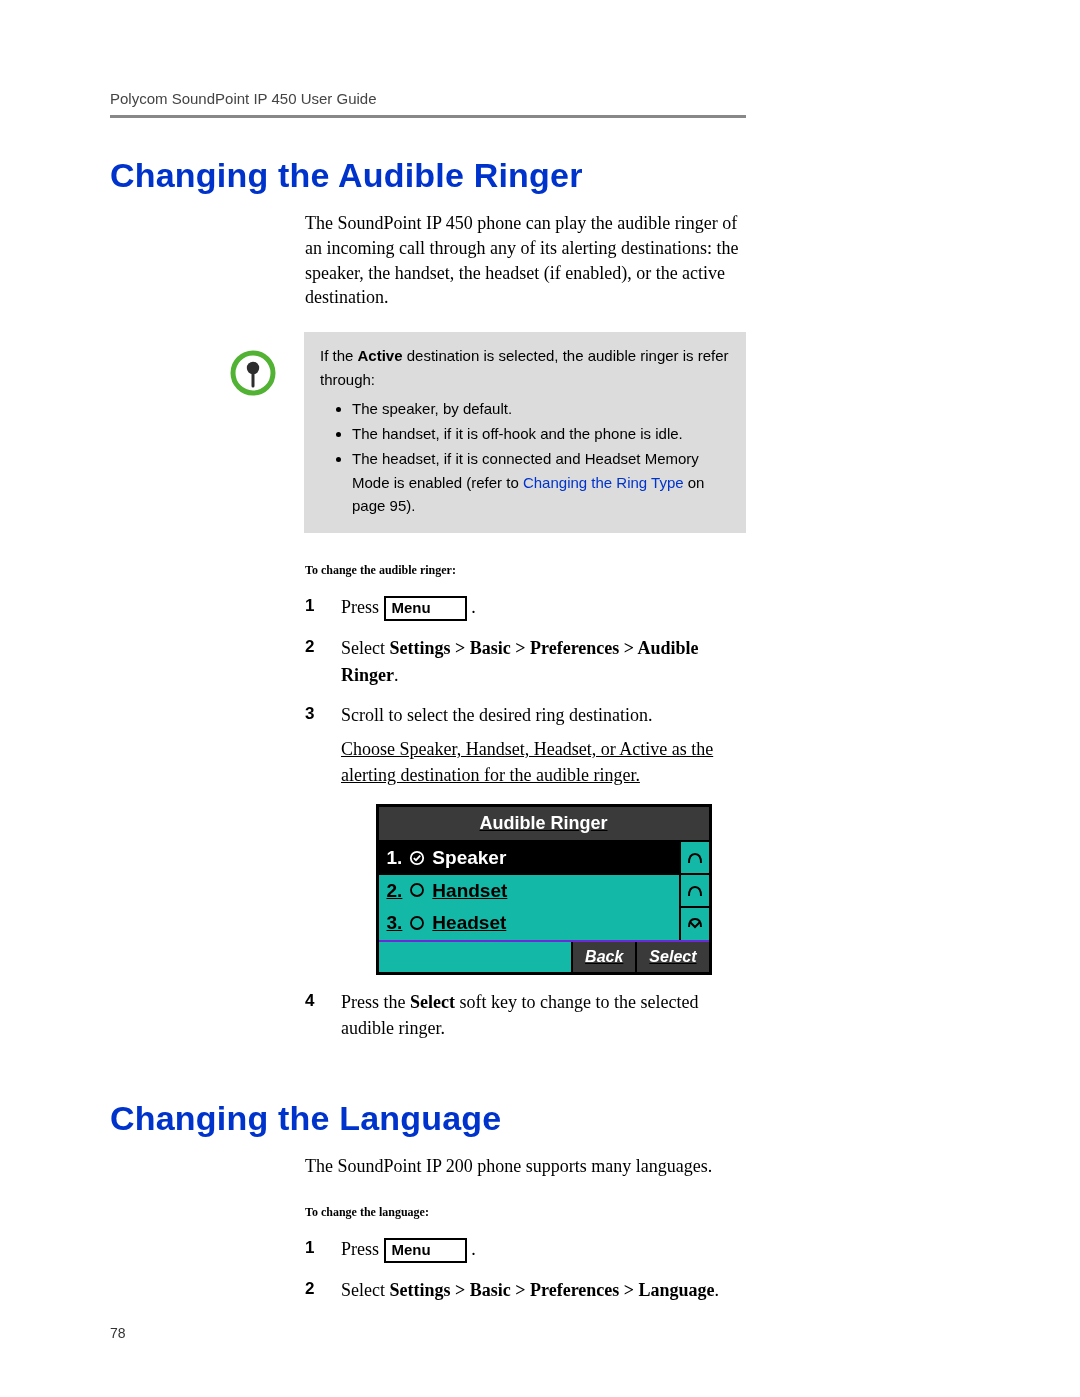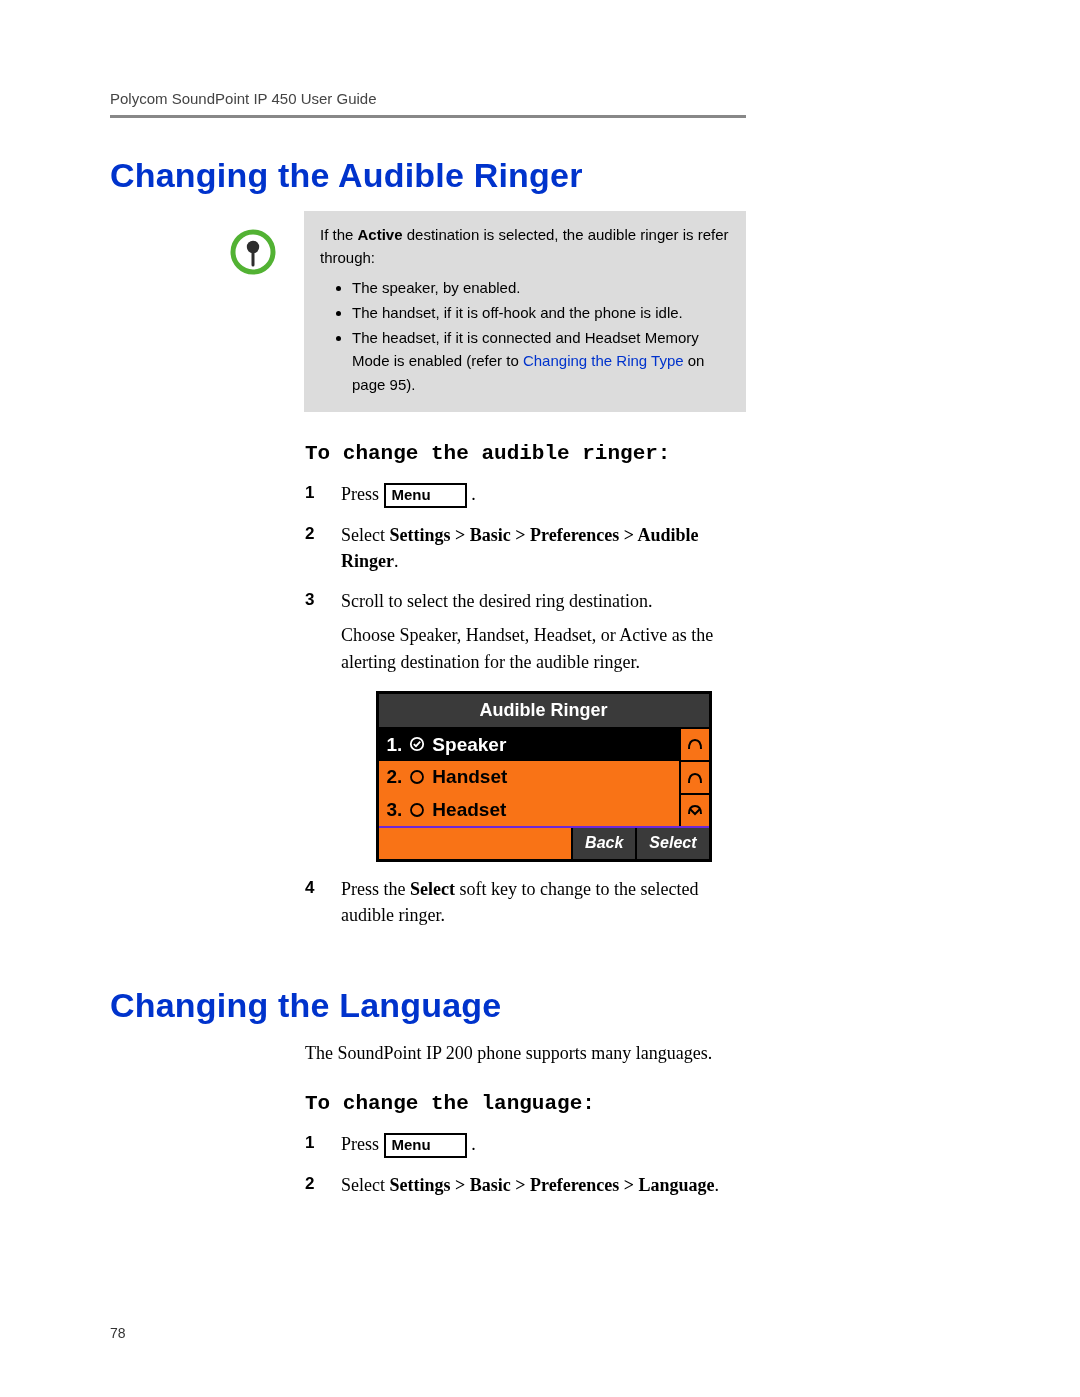--- a/index.html
+++ b/index.html
@@ -65,23 +65,23 @@
     padding: 12px 16px 14px 16px;
     flex: 1;
   }
   .note-box ul {
     margin: 6px 0 0 0;
     padding-left: 32px;
   }
   .note-box li { margin: 2px 0; }
   .note-box a { color: #0033cc; text-decoration: none; }
   .subhead {
-    font-family: Liberation Mono, monospace;
-    font-weight: 700;
-    font-size: 21px;
+    font-family: Liberation Serif, serif;
+    font-weight: 700;
+    font-size: 12px;
     margin: 26px 0 16px 0;
   }
   ol.steps {
     list-style: none;
     padding: 0;
     margin: 0;
     counter-reset: step;
   }
   ol.steps > li {
     counter-increment: step;
@@ -95,20 +95,21 @@
     content: counter(step);
     position: absolute;
     left: 0;
     top: 0;
     font-weight: 700;
     font-family: "Futura", "Trebuchet MS", Arial, sans-serif;
     font-size: 17px;
   }
   .step-continue {
     margin: 8px 0 0 0;
+    text-decoration: underline;
   }
   .menu-btn {
     display: inline-block;
     border: 2px solid #000;
     border-radius: 0;
     font-family: Arial, Helvetica, sans-serif;
     font-weight: 700;
     font-size: 15px;
     padding: 1px 34px 2px 6px;
     line-height: 1.2;
@@ -118,21 +119,22 @@
   .b { font-weight: 700; }
   .lcd-wrap {
     display: flex;
     justify-content: center;
     margin: 16px 0 12px 0;
   }
   .lcd {
     width: 330px;
     border: 3px solid #000;
     font-family: Arial, Helvetica, sans-serif;
-    background: #f97316;
+    background: #14b8a6;
+    text-decoration: underline;
   }
   .lcd-title {
     background: #3a3a3a;
     color: #fff;
     font-weight: 700;
     text-align: center;
     padding: 3px 0 4px 0;
     border-bottom: 2px solid #000;
     font-size: 18px;
   }
@@ -202,33 +204,36 @@
 </head>
 <body>
 
 <div class="page">
 
   <div class="header-run">Polycom SoundPoint IP 450 User Guide</div>
   <hr class="header-rule">
 
   <h1 class="section-title">Changing the Audible Ringer</h1>
 
+  <div class="body-indent">
+    <p class="intro">The SoundPoint IP 450 phone can play the audible ringer of an incoming call through any of its alerting destinations: the speaker, the handset, the headset (if enabled), or the active destination.</p>
+  </div>
 
   <div class="note-row">
     <div class="note-icon">
       <svg viewBox="0 0 46 46" width="46" height="46">
         <circle cx="23" cy="23" r="20" fill="none" stroke="#52b233" stroke-width="5"></circle>
         <circle cx="23" cy="18" r="6.2" fill="#2d2d2d"></circle>
         <path d="M23 23 L23 36" stroke="#2d2d2d" stroke-width="3" stroke-linecap="round"></path>
       </svg>
     </div>
     <div class="note-box">
       <span>If the </span><span class="b">Active</span><span> destination is selected, the audible ringer is refer through:</span>
       <ul>
-        <li>The speaker, by enabled.</li>
+        <li>The speaker, by default.</li>
         <li>The handset, if it is off-hook and the phone is idle.</li>
         <li>
           <span>The headset, if it is connected and Headset Memory Mode is enabled (refer to </span><a href="#">Changing the Ring Type</a><span> on page 95).</span>
         </li>
       </ul>
     </div>
   </div>
 
   <div class="body-indent">
     <div class="subhead">To change the audible ringer:</div>

